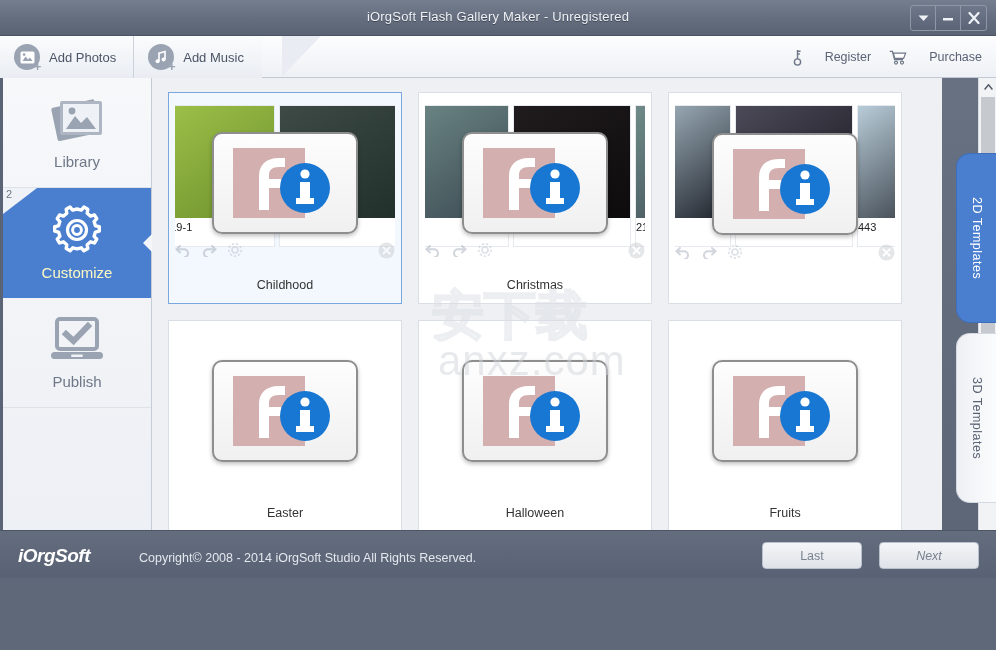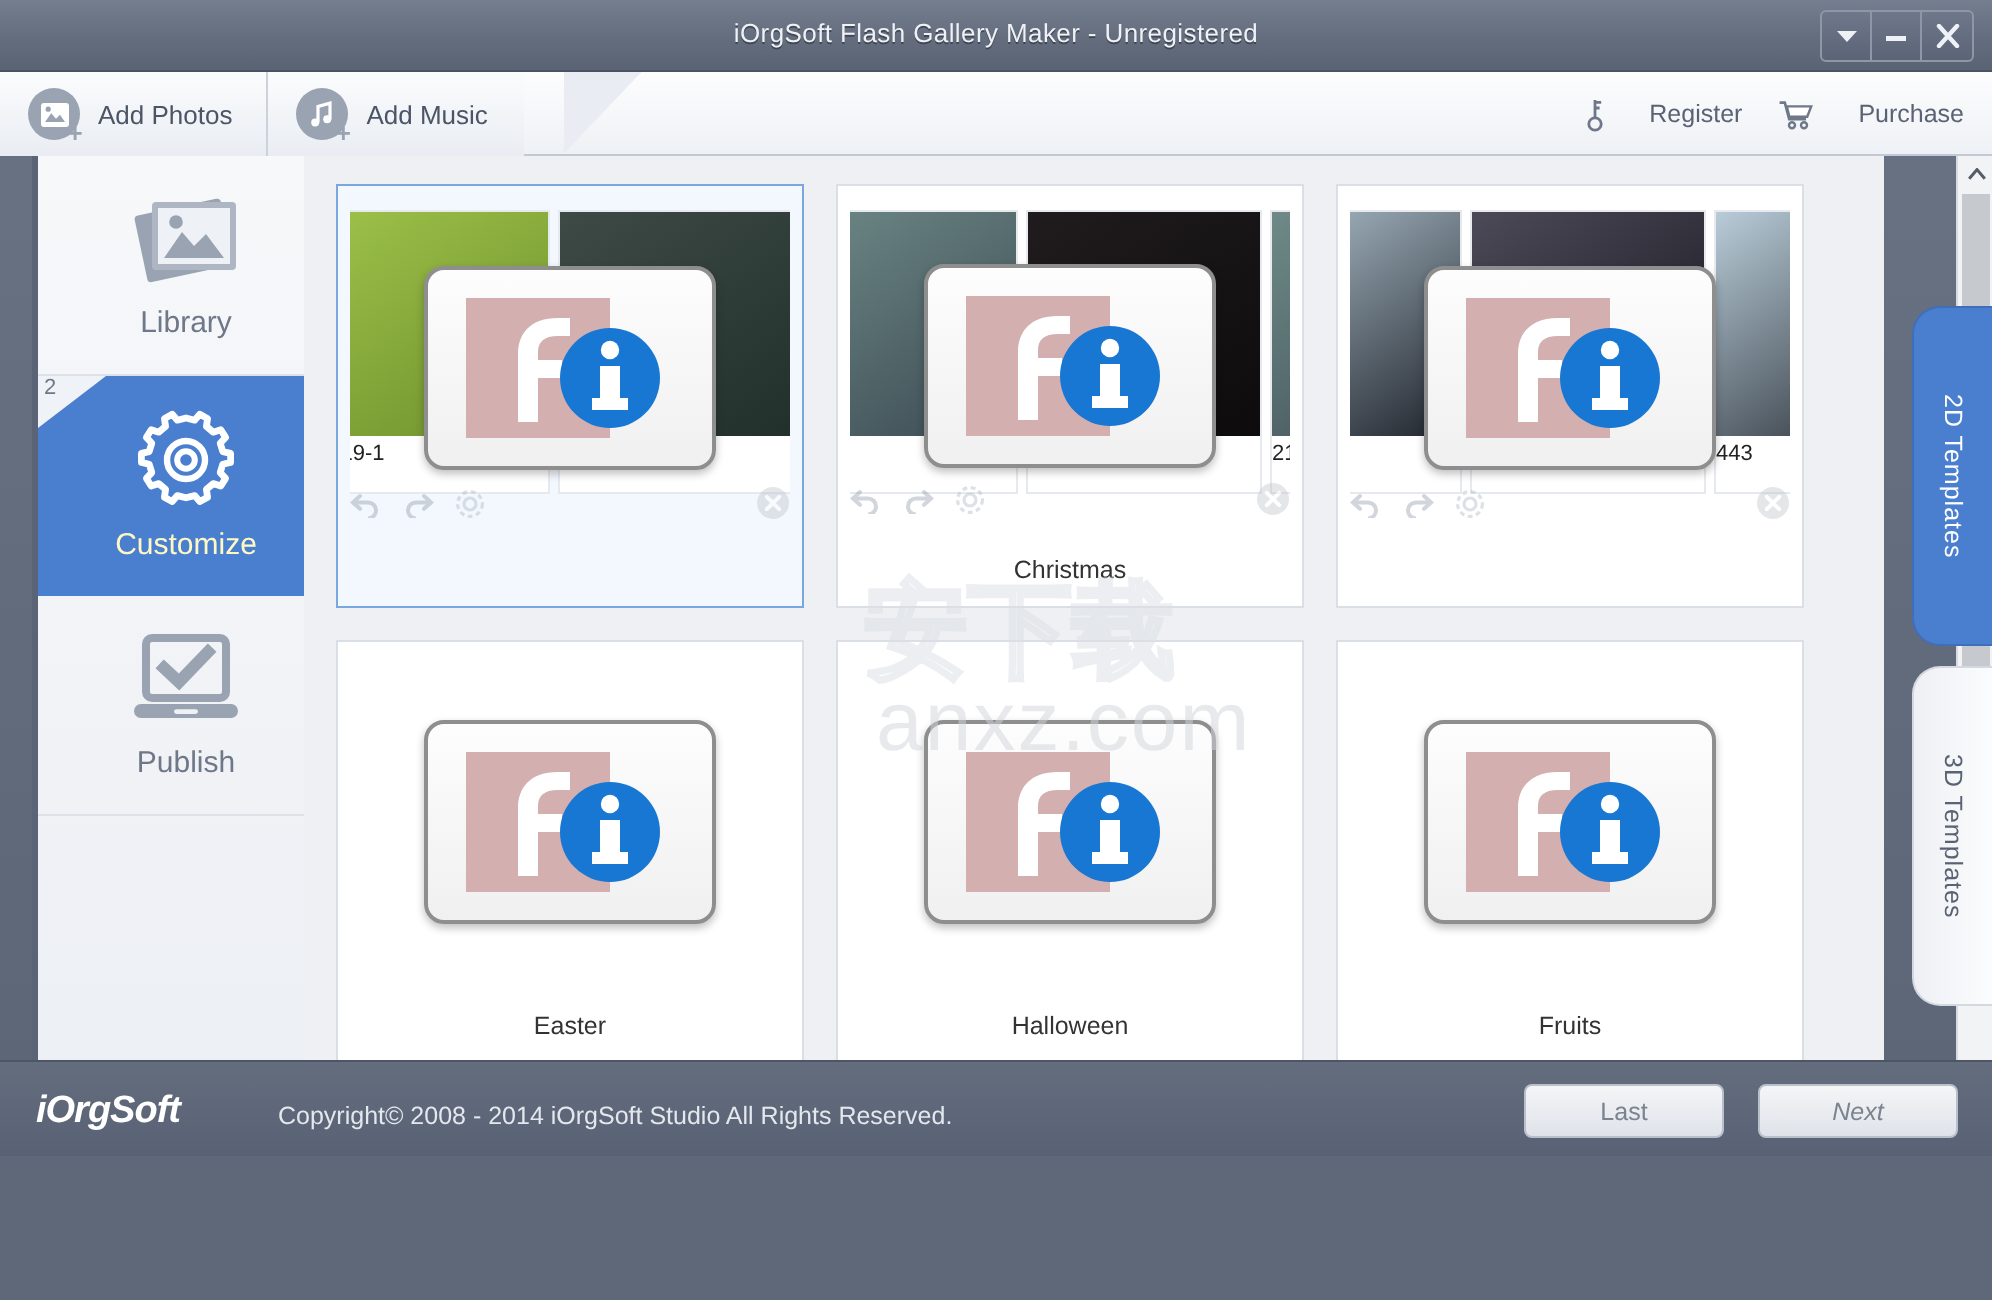--- a/index.html
+++ b/index.html
@@ -71,21 +71,21 @@
     color: #5a6374; font-size: 12.5px;
   }
   
   #tb-taper {
     position: absolute; left: 282px; top: 0; width: 40px; height: 42px;
     background: linear-gradient(to bottom right, #e9edf3 0%, #e9edf3 48%, rgba(255,255,255,0) 49%);
   }
 
   
   #sidebar {
-    position: absolute; left: 16px; top: 78px; width: 152px; height: 470px;
+    position: absolute; left: 0; top: 78px; width: 152px; height: 470px;
     background: linear-gradient(#f7f8fa,#eceff4);
     border-right: 1px solid #c6ccd6;
     border-left: 3px solid #5b6476;
   }
   .side-item {
     position: relative; height: 110px; display: flex; flex-direction: column;
     align-items: center; justify-content: center; cursor: pointer;
     border-bottom: 1px solid #dde1e8; color: #6f7888;
   }
   .side-item .slabel { margin-top: 8px; font-size: 15px; }
@@ -418,20 +418,21 @@
               <svg width="132" height="86" viewBox="0 0 132 86">
                 <rect x="14" y="8" width="72" height="70" fill="#d3afaf"></rect>
                 <path d="M60 18 C46 18 40 26 40 36 L40 70 L50 70 L50 48 L62 48 L62 39 L50 39 L50 35 C50 30 53 27 60 27 L66 27 L66 18 Z" fill="#fff"></path>
                 <circle cx="86" cy="48" r="25" fill="#1877d2"></circle>
                 <circle cx="86" cy="34" r="4.6" fill="#fff"></circle>
                 <rect x="81" y="42" width="10" height="22" fill="#fff"></rect>
                 <rect x="77" y="58" width="18" height="6" fill="#fff"></rect>
               </svg>
             </div>
           </div>
+          <div class="card-label">Childhood</div>
         </div>
         <div class="card">
           <div class="thumb-area">
             <div class="photo-strip" style="left: -34px;">
               <div class="photo">
                 <div class="pimg" style="background:linear-gradient(145deg,#6f8a88,#3b4a52)"></div>
                 <div class="pname">21_11</div>
               </div>
               <div class="photo">
                 <div class="pimg" style="background:linear-gradient(145deg,#201c1e,#0d0b0c)"></div>

